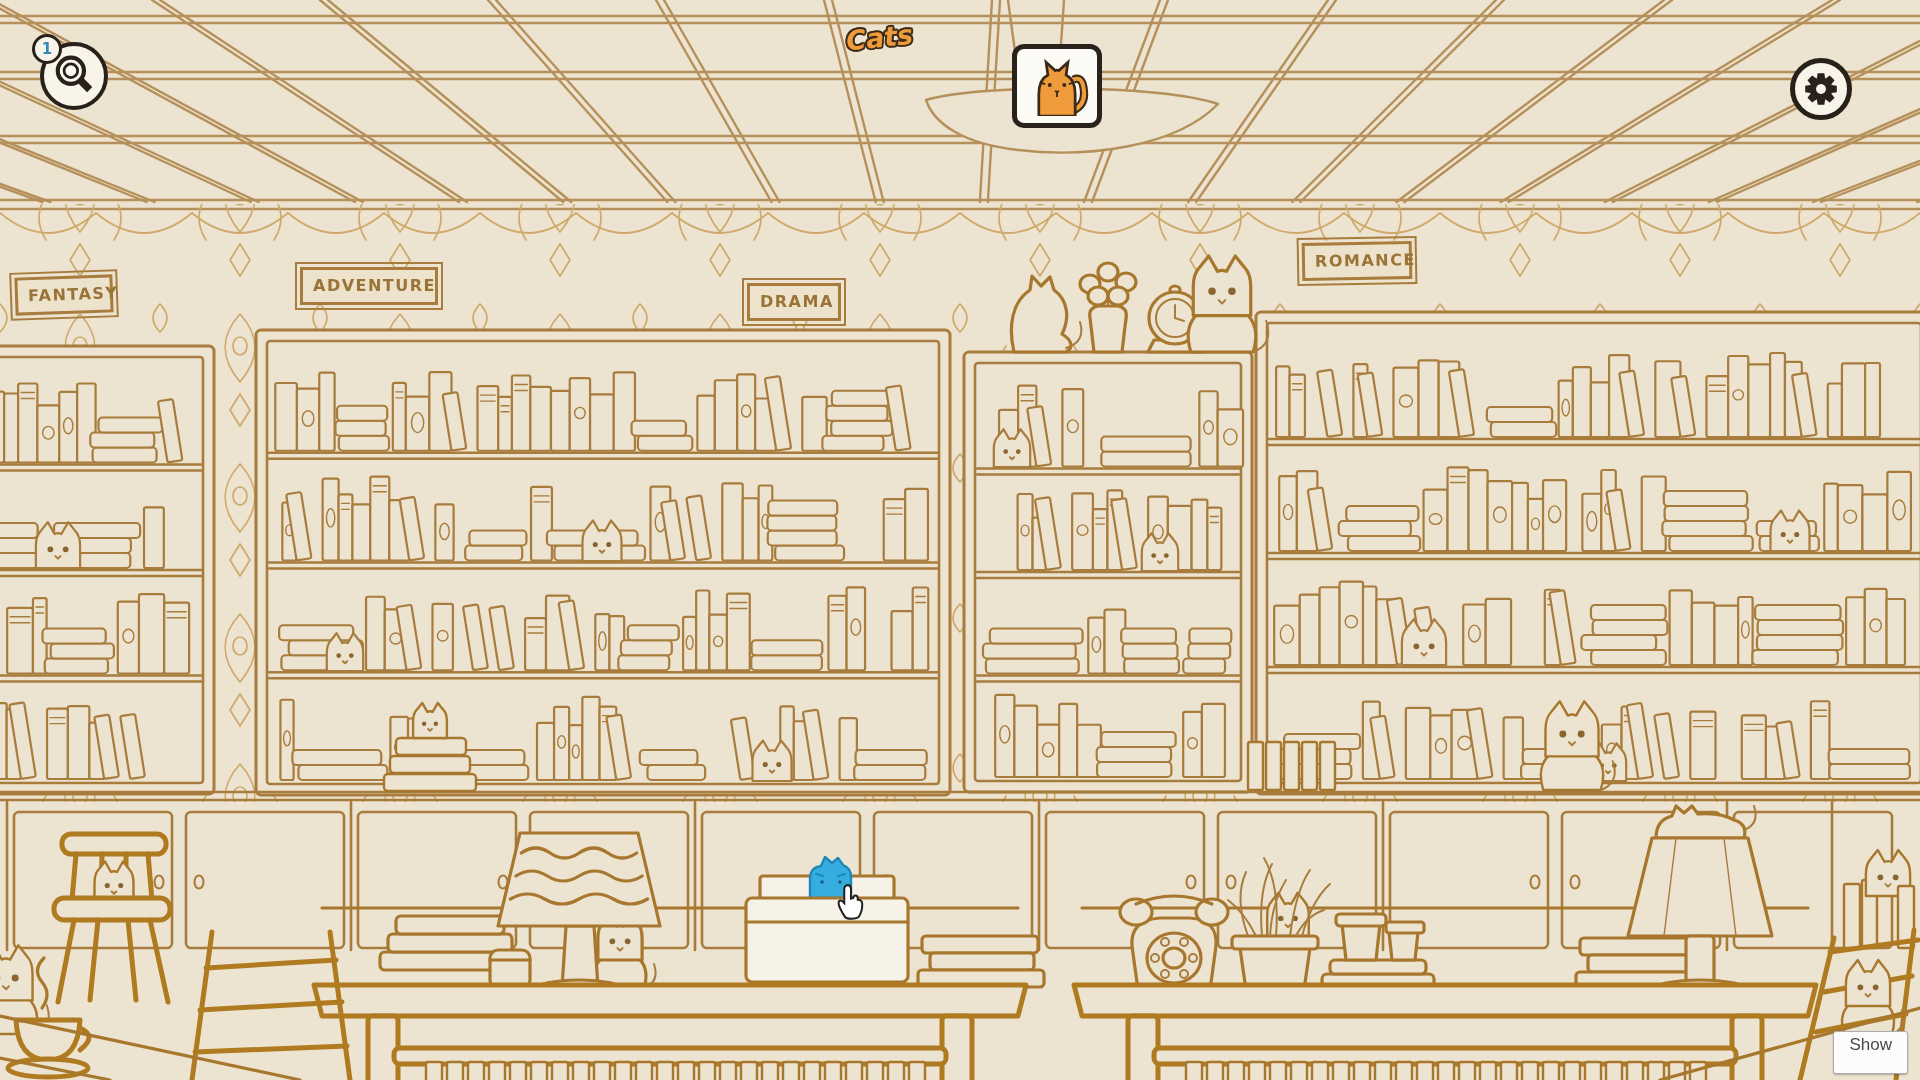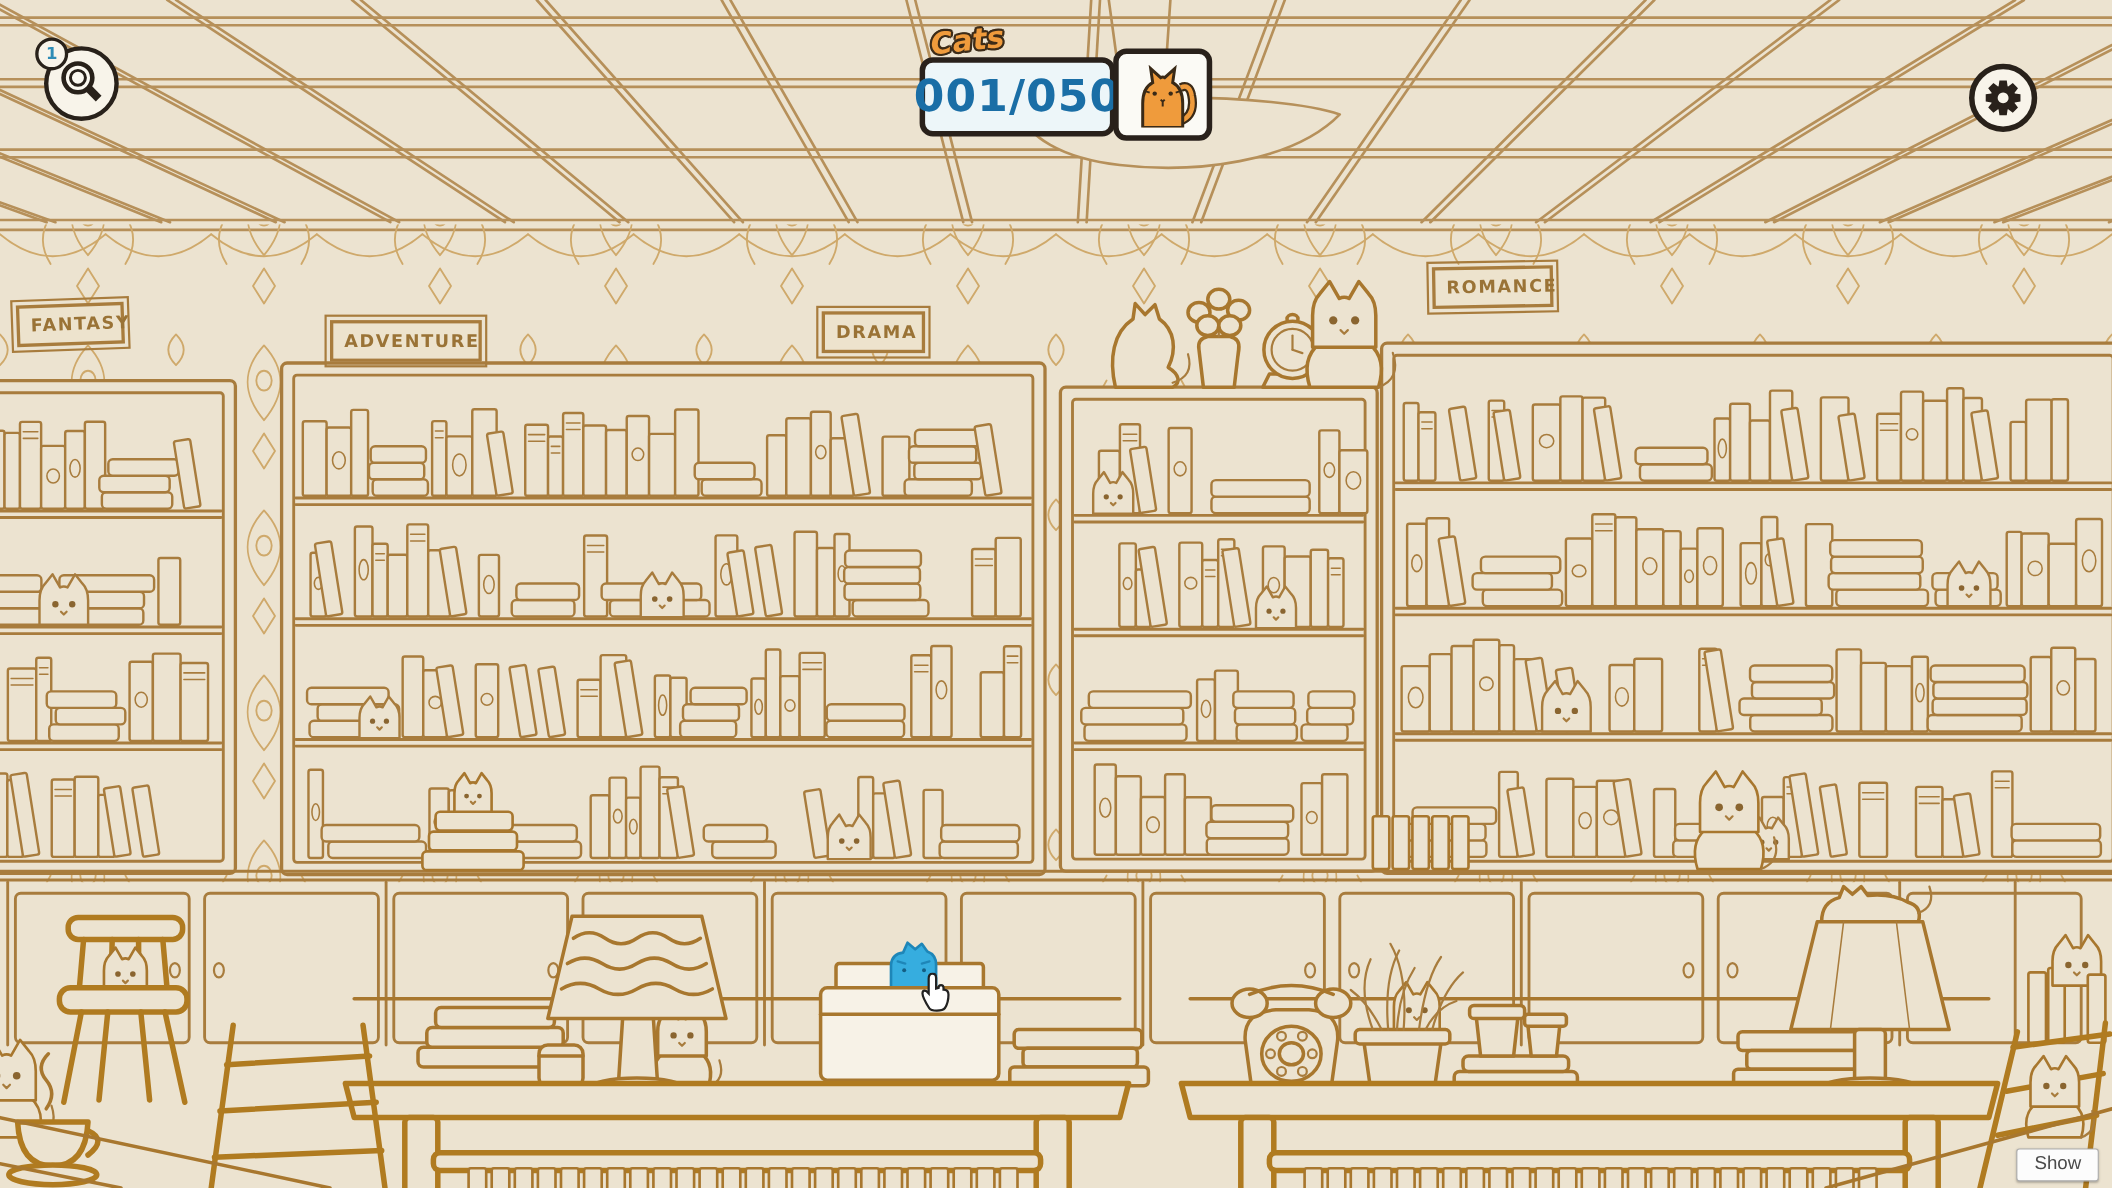--- a/index.html
+++ b/index.html
@@ -45,21 +45,21 @@
     text-shadow:-2px 0 #3d2c18,2px 0 #3d2c18,0 -2px #3d2c18,0 2px #3d2c18,
       -1.5px -1.5px #3d2c18,1.5px -1.5px #3d2c18,-1.5px 1.5px #3d2c18,1.5px 1.5px #3d2c18;}
   .counter-box{position:absolute;left:0;top:28px;width:168px;height:62px;background:#edf6f9;
     border:5px solid #29211b;border-radius:12px;display:flex;align-items:center;justify-content:center;
     font-size:40px;font-weight:bold;color:#1a6ea6;letter-spacing:1px;box-sizing:content-box;}
   .counter-cat{position:absolute;left:176px;top:20px;width:80px;height:74px;background:#fbfaf5;
     border:5px solid #29211b;border-radius:12px;display:flex;align-items:center;justify-content:center;}
 
   .show-btn{position:absolute;right:12px;bottom:6px;z-index:6;background:#fcfcfc;
     border:1px solid #adadad;border-radius:3px;color:#4a4a4a;font-size:17px;
-    font-family:"Liberation Sans",sans-serif;padding:3px 15px 5px;box-shadow:0 1px 2px rgba(0,0,0,.25);cursor:pointer;}
+    font-family:"Liberation Sans",sans-serif;padding:3px 15px 18px;box-shadow:0 1px 2px rgba(0,0,0,.25);cursor:pointer;}
 
   .cursor-overlay{position:absolute;left:836px;top:884px;z-index:7;}
 </style>
 </head>
 <body>
 
 <div class="stage">
 
   <svg id="scene" viewBox="0 0 1920 1080">
       <defs>
@@ -860,38 +860,35 @@
       <circle cx="1860.35" cy="987.3" r="2.8899999999999997" fill="#8a6530"></circle>
       <circle cx="1875.65" cy="987.3" r="2.8899999999999997" fill="#8a6530"></circle>
       <path d="M 1865.45 994.1 L 1868 996.65 L 1870.55 994.1" class="sl"></path>
       <line x1="1816" y1="1032" x2="1906" y2="1014" class="f"></line>
       <line x1="0" y1="1016" x2="300" y2="1080" class="i"></line>
       <line x1="0" y1="1058" x2="110" y2="1080" class="i"></line>
       <line x1="1920" y1="1008" x2="1660" y2="1080" class="i"></line>
     </svg>
 
   <div class="shelf-label" style="left:15px;top:276px;width:72px;transform:rotate(-2deg);">FANTASY</div>
-  <div class="shelf-label" style="left:300px;top:267px;width:112px;margin-top:24px;">ADVENTURE</div>
+  <div class="shelf-label" style="left:300px;top:267px;width:112px;">ADVENTURE</div>
   <div class="shelf-label" style="left:747px;top:266px;width:68px;margin-top:17px;">DRAMA</div>
   <div class="shelf-label" style="left:1302px;top:242px;width:84px;transform:rotate(-1deg);">ROMANCE</div>
 
   <div class="hud-btn hint">
     <svg viewBox="0 0 44 44" width="46" height="46">
       <circle cx="19" cy="17" r="12.5" fill="#fbf8f0" stroke="#28211a" stroke-width="4"></circle>
       <circle cx="19" cy="17" r="6.5" fill="none" stroke="#28211a" stroke-width="2.6"></circle>
       <line x1="28" y1="26" x2="37" y2="35" stroke="#28211a" stroke-width="7"></line>
     </svg>
     <div class="badge">1</div>
   </div>
 
   <div class="counter">
     <div class="counter-title">Cats</div>
-    <div class="counter-box">
-      <span>001/050</span>
-    </div>
     <div class="counter-cat">
       <svg viewBox="0 0 70 66" width="64" height="60">
         <path d="M52,60 Q68,54 64,34 Q62,22 53,26" fill="none" stroke="#3a2a17" stroke-width="9"></path>
         <path d="M52,60 Q68,54 64,34 Q62,22 53,26" fill="none" stroke="#ef9b3c" stroke-width="4.5"></path>
         <path d="M15,66 L15,42 Q15,26 25,21 L23,7 L33,16 Q35,15 37,16 L47,7 L45,21 Q55,26 55,42 L55,66 Z" fill="#ef9b3c" stroke="#3a2a17" stroke-width="3"></path>
         <circle cx="27" cy="32" r="2.2" fill="#3a2a17"></circle>
         <circle cx="43" cy="32" r="2.2" fill="#3a2a17"></circle>
         <path d="M33,38 L35,40 L37,38 M35,40 L35,45" fill="none" stroke="#3a2a17" stroke-width="2"></path>
         <path d="M16,29 L22,31 M54,29 L48,31" fill="none" stroke="#3a2a17" stroke-width="2"></path>
       </svg>

